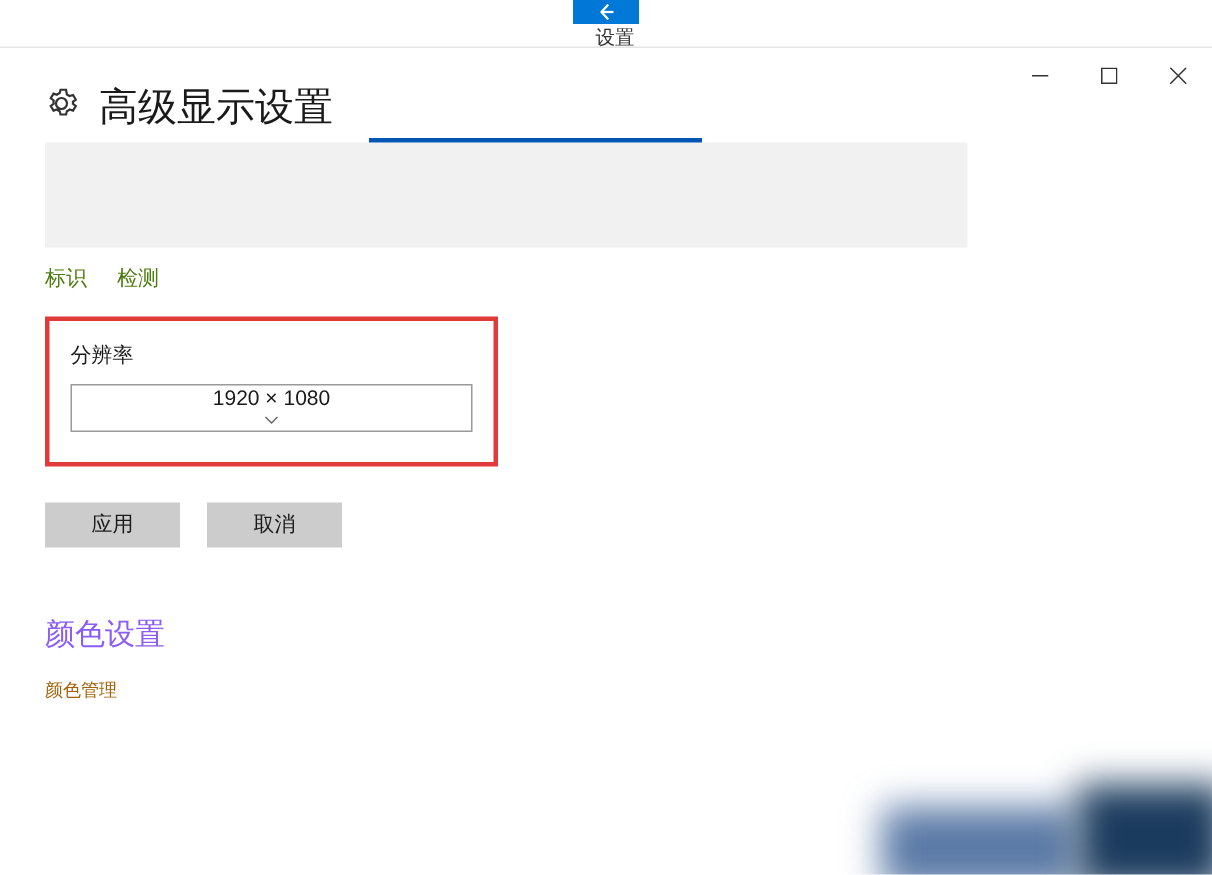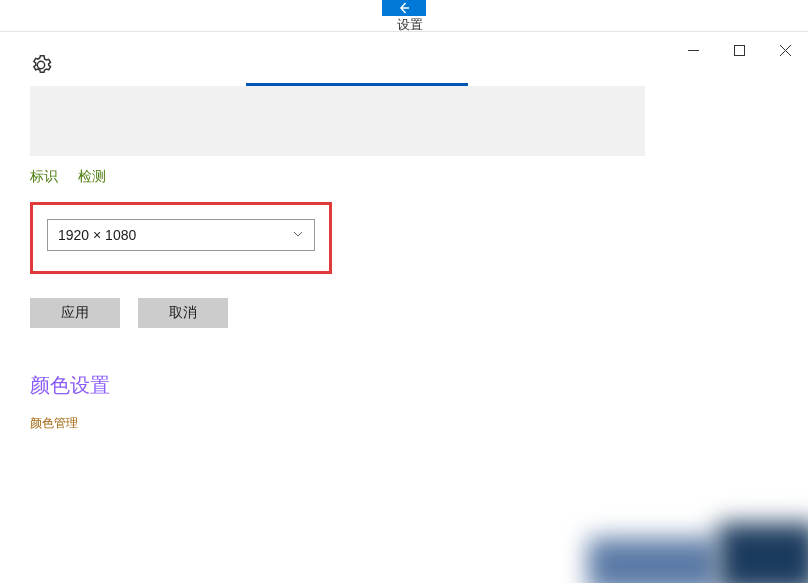--- a/index.html
+++ b/index.html
@@ -108,20 +108,21 @@
     .select-box {
       width: 268px;
       height: 32px;
       border: 1px solid #999;
       display: flex;
       align-items: center;
       padding: 0 10px;
       justify-content: space-between;
       cursor: pointer;
       background: #fff;
+      flex-direction: column;
     }
     .select-value {
       font-size: 14px;
       color: #1a1a1a;
     }
     .chevron {
       color: #666;
     }
     .button-row {
       margin-top: 24px;
@@ -209,32 +210,34 @@
   </div>
 </div>
 
 <div class="content">
   <div class="heading-row">
     <span class="gear-icon">
       <svg viewBox="0 0 24 24">
           <path fill="none" stroke="#333" stroke-width="1.6" d="M12 8a4 4 0 1 0 0 8 4 4 0 0 0 0-8zm8.4 4a8.4 8.4 0 0 0-.1-1.2l2.1-1.6-2-3.4-2.5.8a8.4 8.4 0 0 0-2-1.2L15.3 2h-4l-.6 2.4a8.4 8.4 0 0 0-2 1.2l-2.5-.8-2 3.4 2.1 1.6a8.4 8.4 0 0 0 0 2.4l-2.1 1.6 2 3.4 2.5-.8a8.4 8.4 0 0 0 2 1.2l.6 2.4h4l.6-2.4a8.4 8.4 0 0 0 2-1.2l2.5.8 2-3.4-2.1-1.6c.1-.4.1-.8.1-1.2z"></path>
         </svg>
     </span>
+    <h1 class="page-heading">高级显示设置</h1>
   </div>
 
   <div class="preview-area">
     <div class="accent-line"></div>
   </div>
 
   <div class="links-row">
     <span class="link">标识</span>
     <span class="link">检测</span>
   </div>
 
   <div class="highlight-box">
+    <div class="field-label">分辨率</div>
     <div class="select-box">
       <span class="select-value">1920 × 1080</span>
       <span class="chevron">
         <svg width="12" height="12" viewBox="0 0 12 12">
             <path d="M2 4l4 4 4-4" stroke="#666" stroke-width="1" fill="none"></path>
           </svg>
       </span>
     </div>
   </div>
 

